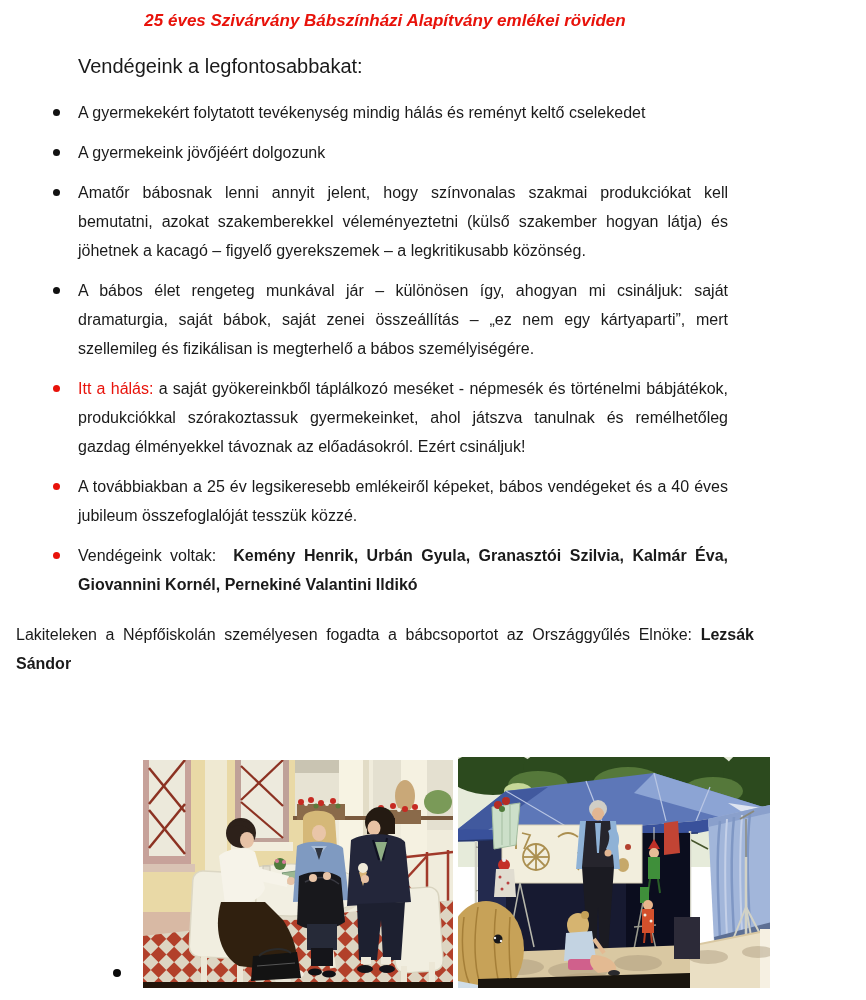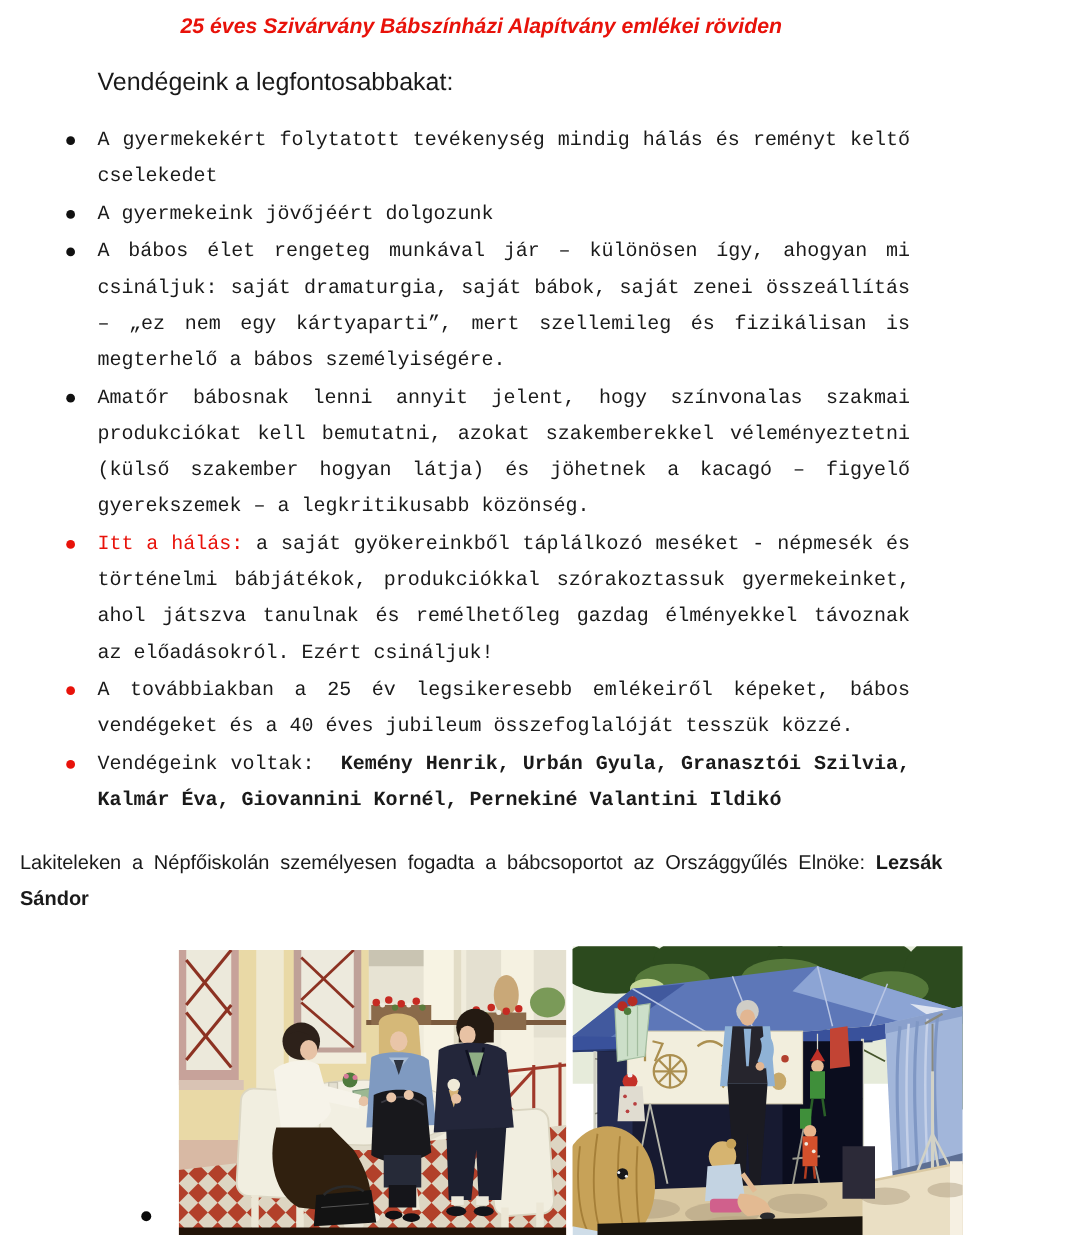--- a/index.html
+++ b/index.html
@@ -8,23 +8,23 @@
     background:#ffffff; color:#1a1a1a;
     font-family:"Liberation Sans", sans-serif; font-size:16px;
   }
   .title{
     margin:10px 40px 0; font-size:17px; line-height:22px;
     font-weight:bold; font-style:italic; text-align:center; color:#e8120a;
   }
   .heading{
     margin:22px 46px 0 78px; font-size:20px; line-height:24px; font-weight:400; color:#1a1a1a;
   }
-  ul.points{ margin:12px 0 0; padding:0 42px 0 47px; list-style:none;font-family:Liberation Mono, monospace; }
+  ul.points{ margin:12px 0 0; padding:0 42px 0 47px; list-style:none; }
   ul.points li{
-    position:relative; margin-top:1px; padding-left:31px;
+    position:relative; margin-top:11px; padding-left:31px;
     line-height:29px; text-align:justify;
   }
   ul.points li:first-child{ margin-top:20px; }
   .dot{
     position:absolute; left:6px; top:11px; width:7px; height:7px;
     border-radius:50%; background:#111;
   }
   li.red .dot{ background:#e8120a; }
   .lead{ color:#e8120a; }
   .bold{ font-weight:bold; }
@@ -49,24 +49,24 @@
   <h2 class="heading">Vendégeink a legfontosabbakat:</h2>
 
   <ul class="points">
     <li>
       <span class="dot"></span><span>A gyermekekért folytatott tevékenység mindig hálás és reményt keltő cselekedet</span>
     </li>
     <li>
       <span class="dot"></span><span>A gyermekeink jövőjéért dolgozunk</span>
     </li>
     <li>
+      <span class="dot"></span><span>Amatőr bábosnak lenni annyit jelent, hogy színvonalas szakmai produkciókat kell bemutatni, azokat szakemberekkel véleményeztetni (külső szakember hogyan látja) és jöhetnek a kacagó – figyelő gyerekszemek – a legkritikusabb közönség.</span>
+    </li>
+    <li>
       <span class="dot"></span><span>A bábos élet rengeteg munkával jár – különösen így, ahogyan mi csináljuk: saját dramaturgia, saját bábok, saját zenei összeállítás – „ez nem egy kártyaparti”, mert szellemileg és fizikálisan is megterhelő a bábos személyiségére.</span>
-    </li>
-    <li>
-      <span class="dot"></span><span>Amatőr bábosnak lenni annyit jelent, hogy színvonalas szakmai produkciókat kell bemutatni, azokat szakemberekkel véleményeztetni (külső szakember hogyan látja) és jöhetnek a kacagó – figyelő gyerekszemek – a legkritikusabb közönség.</span>
     </li>
     <li class="red">
       <span class="dot"></span><span class="lead">Itt a hálás:</span><span> a saját gyökereinkből táplálkozó meséket - népmesék és történelmi bábjátékok, produkciókkal szórakoztassuk gyermekeinket, ahol játszva tanulnak és remélhetőleg gazdag élményekkel távoznak az előadásokról. Ezért csináljuk!</span>
     </li>
     <li class="red">
       <span class="dot"></span><span>A továbbiakban a 25 év legsikeresebb emlékeiről képeket, bábos vendégeket és a 40 éves jubileum összefoglalóját tesszük közzé.</span>
     </li>
     <li class="red">
       <span class="dot"></span><span>Vendégeink voltak: &nbsp;</span><span class="bold">Kemény Henrik, Urbán Gyula, Granasztói Szilvia, Kalmár Éva, Giovannini Kornél, Pernekiné Valantini Ildikó</span>
     </li>

